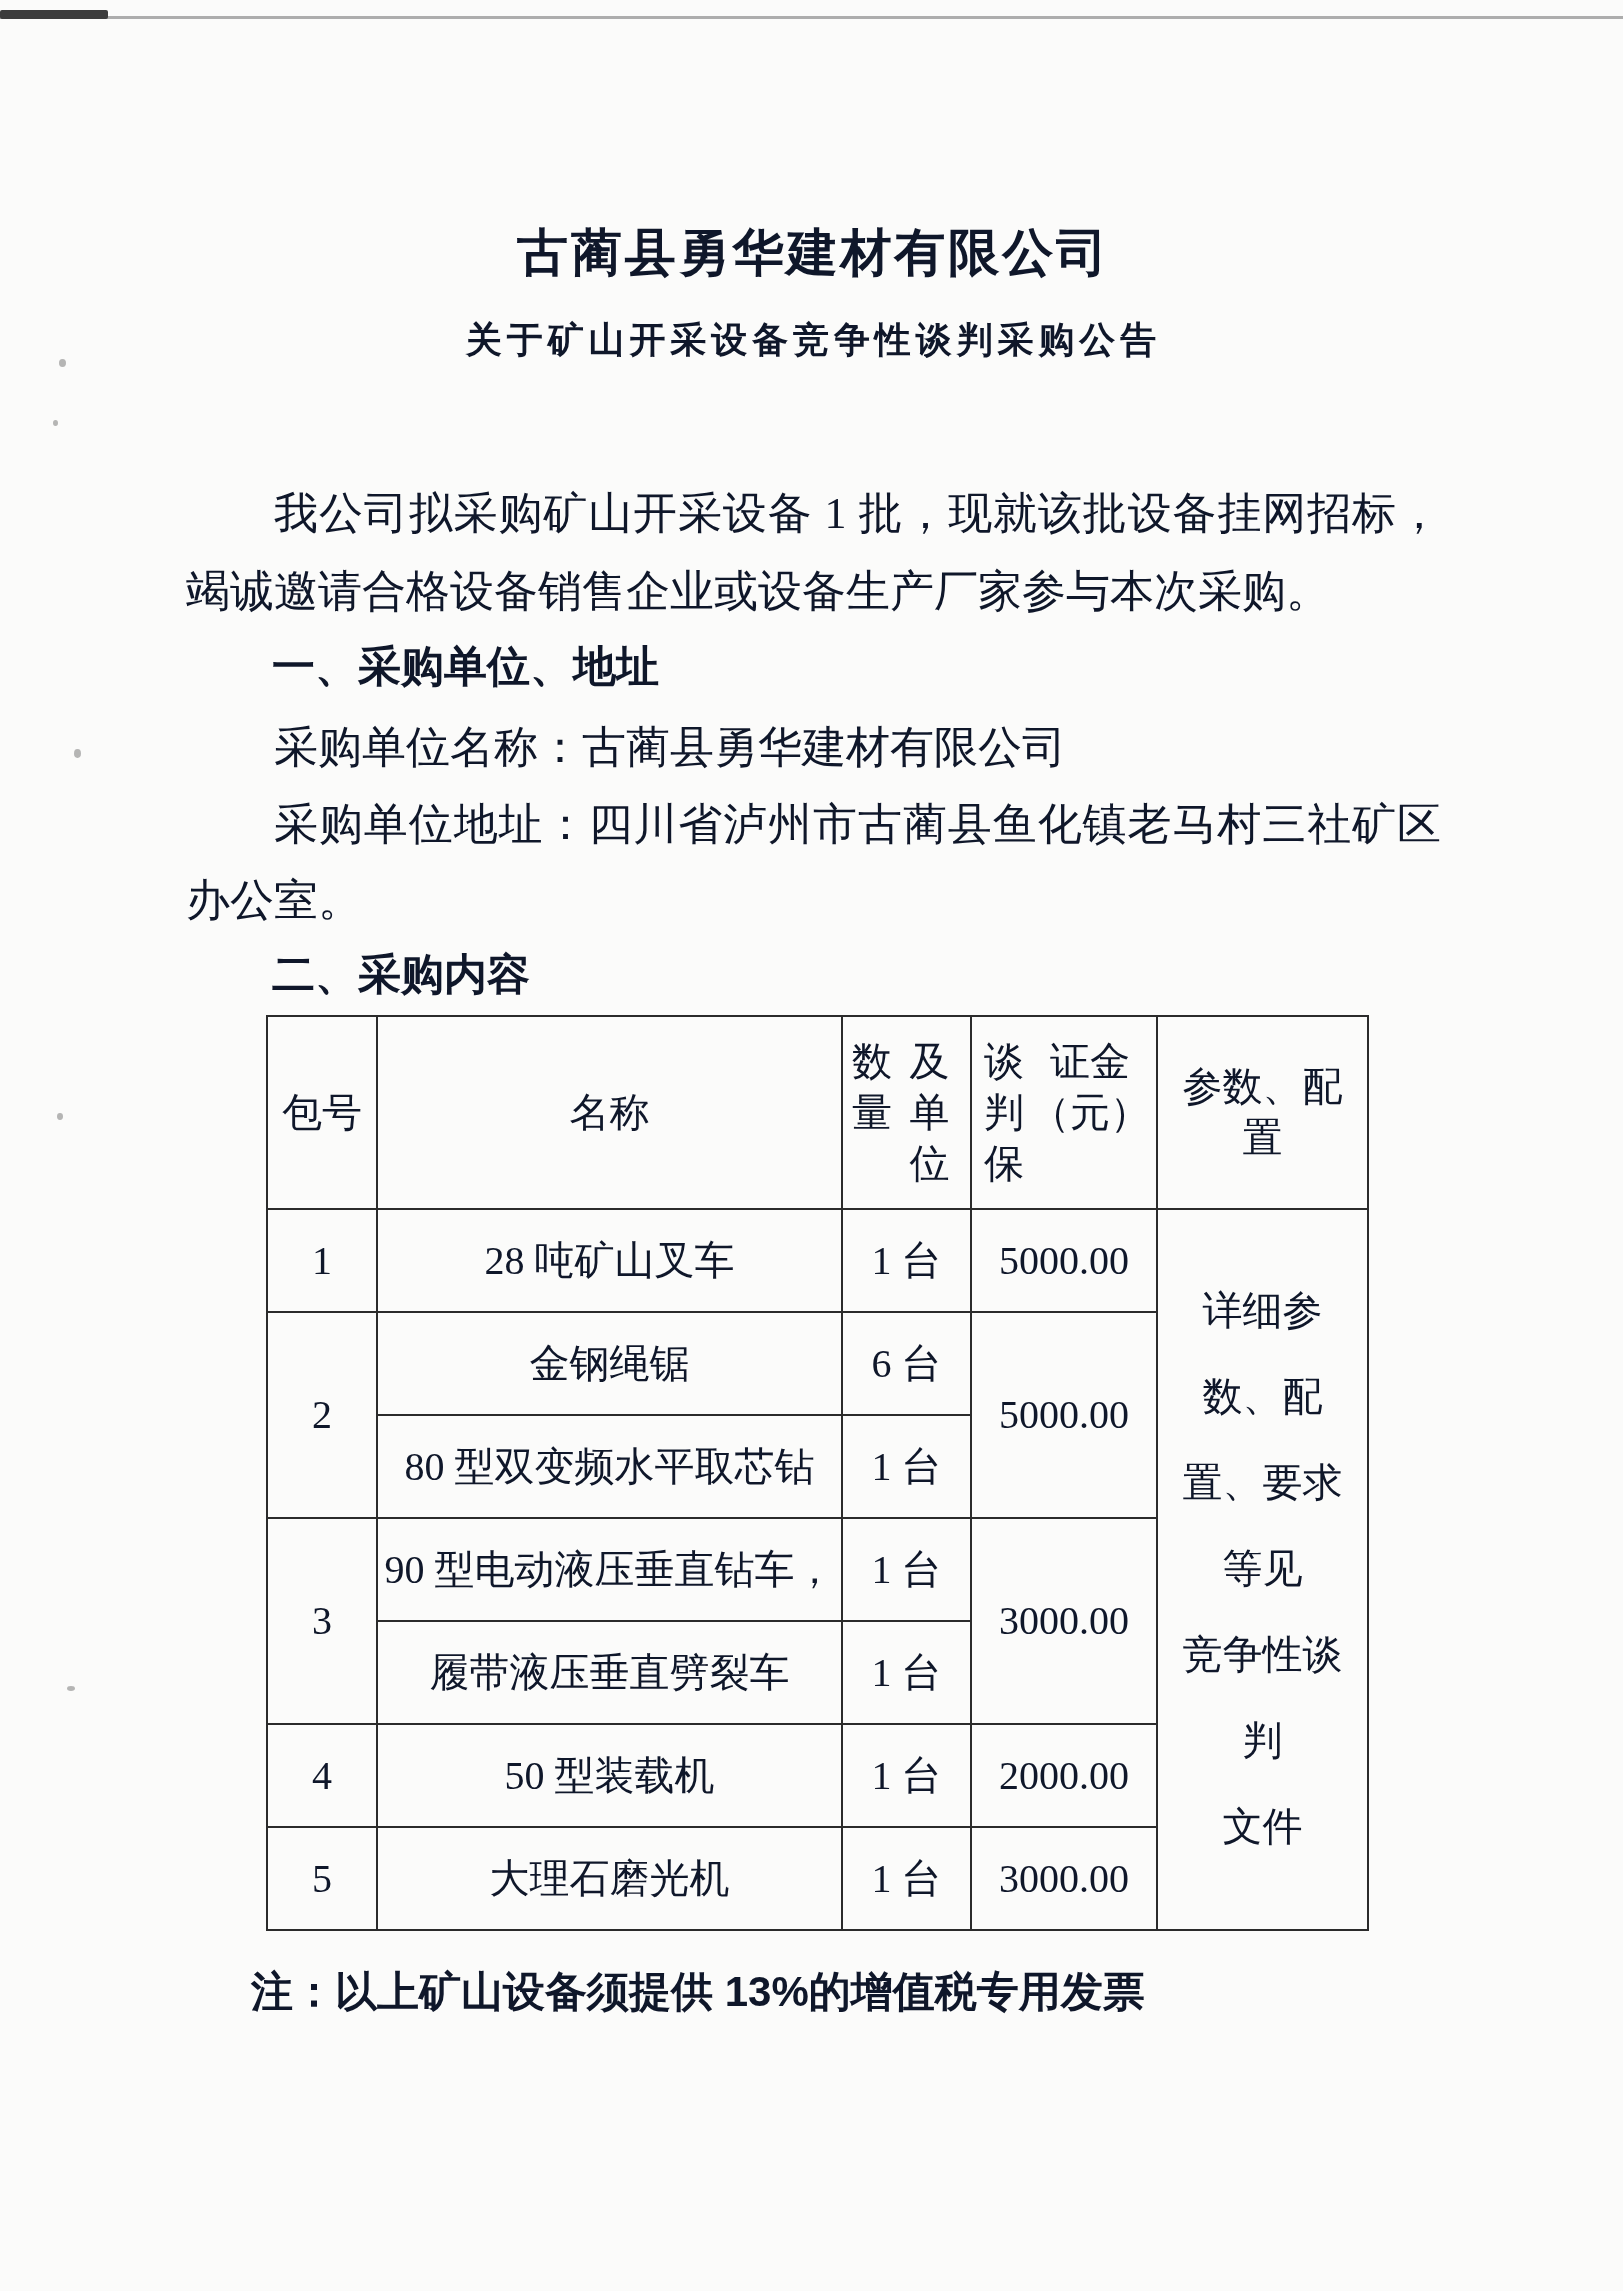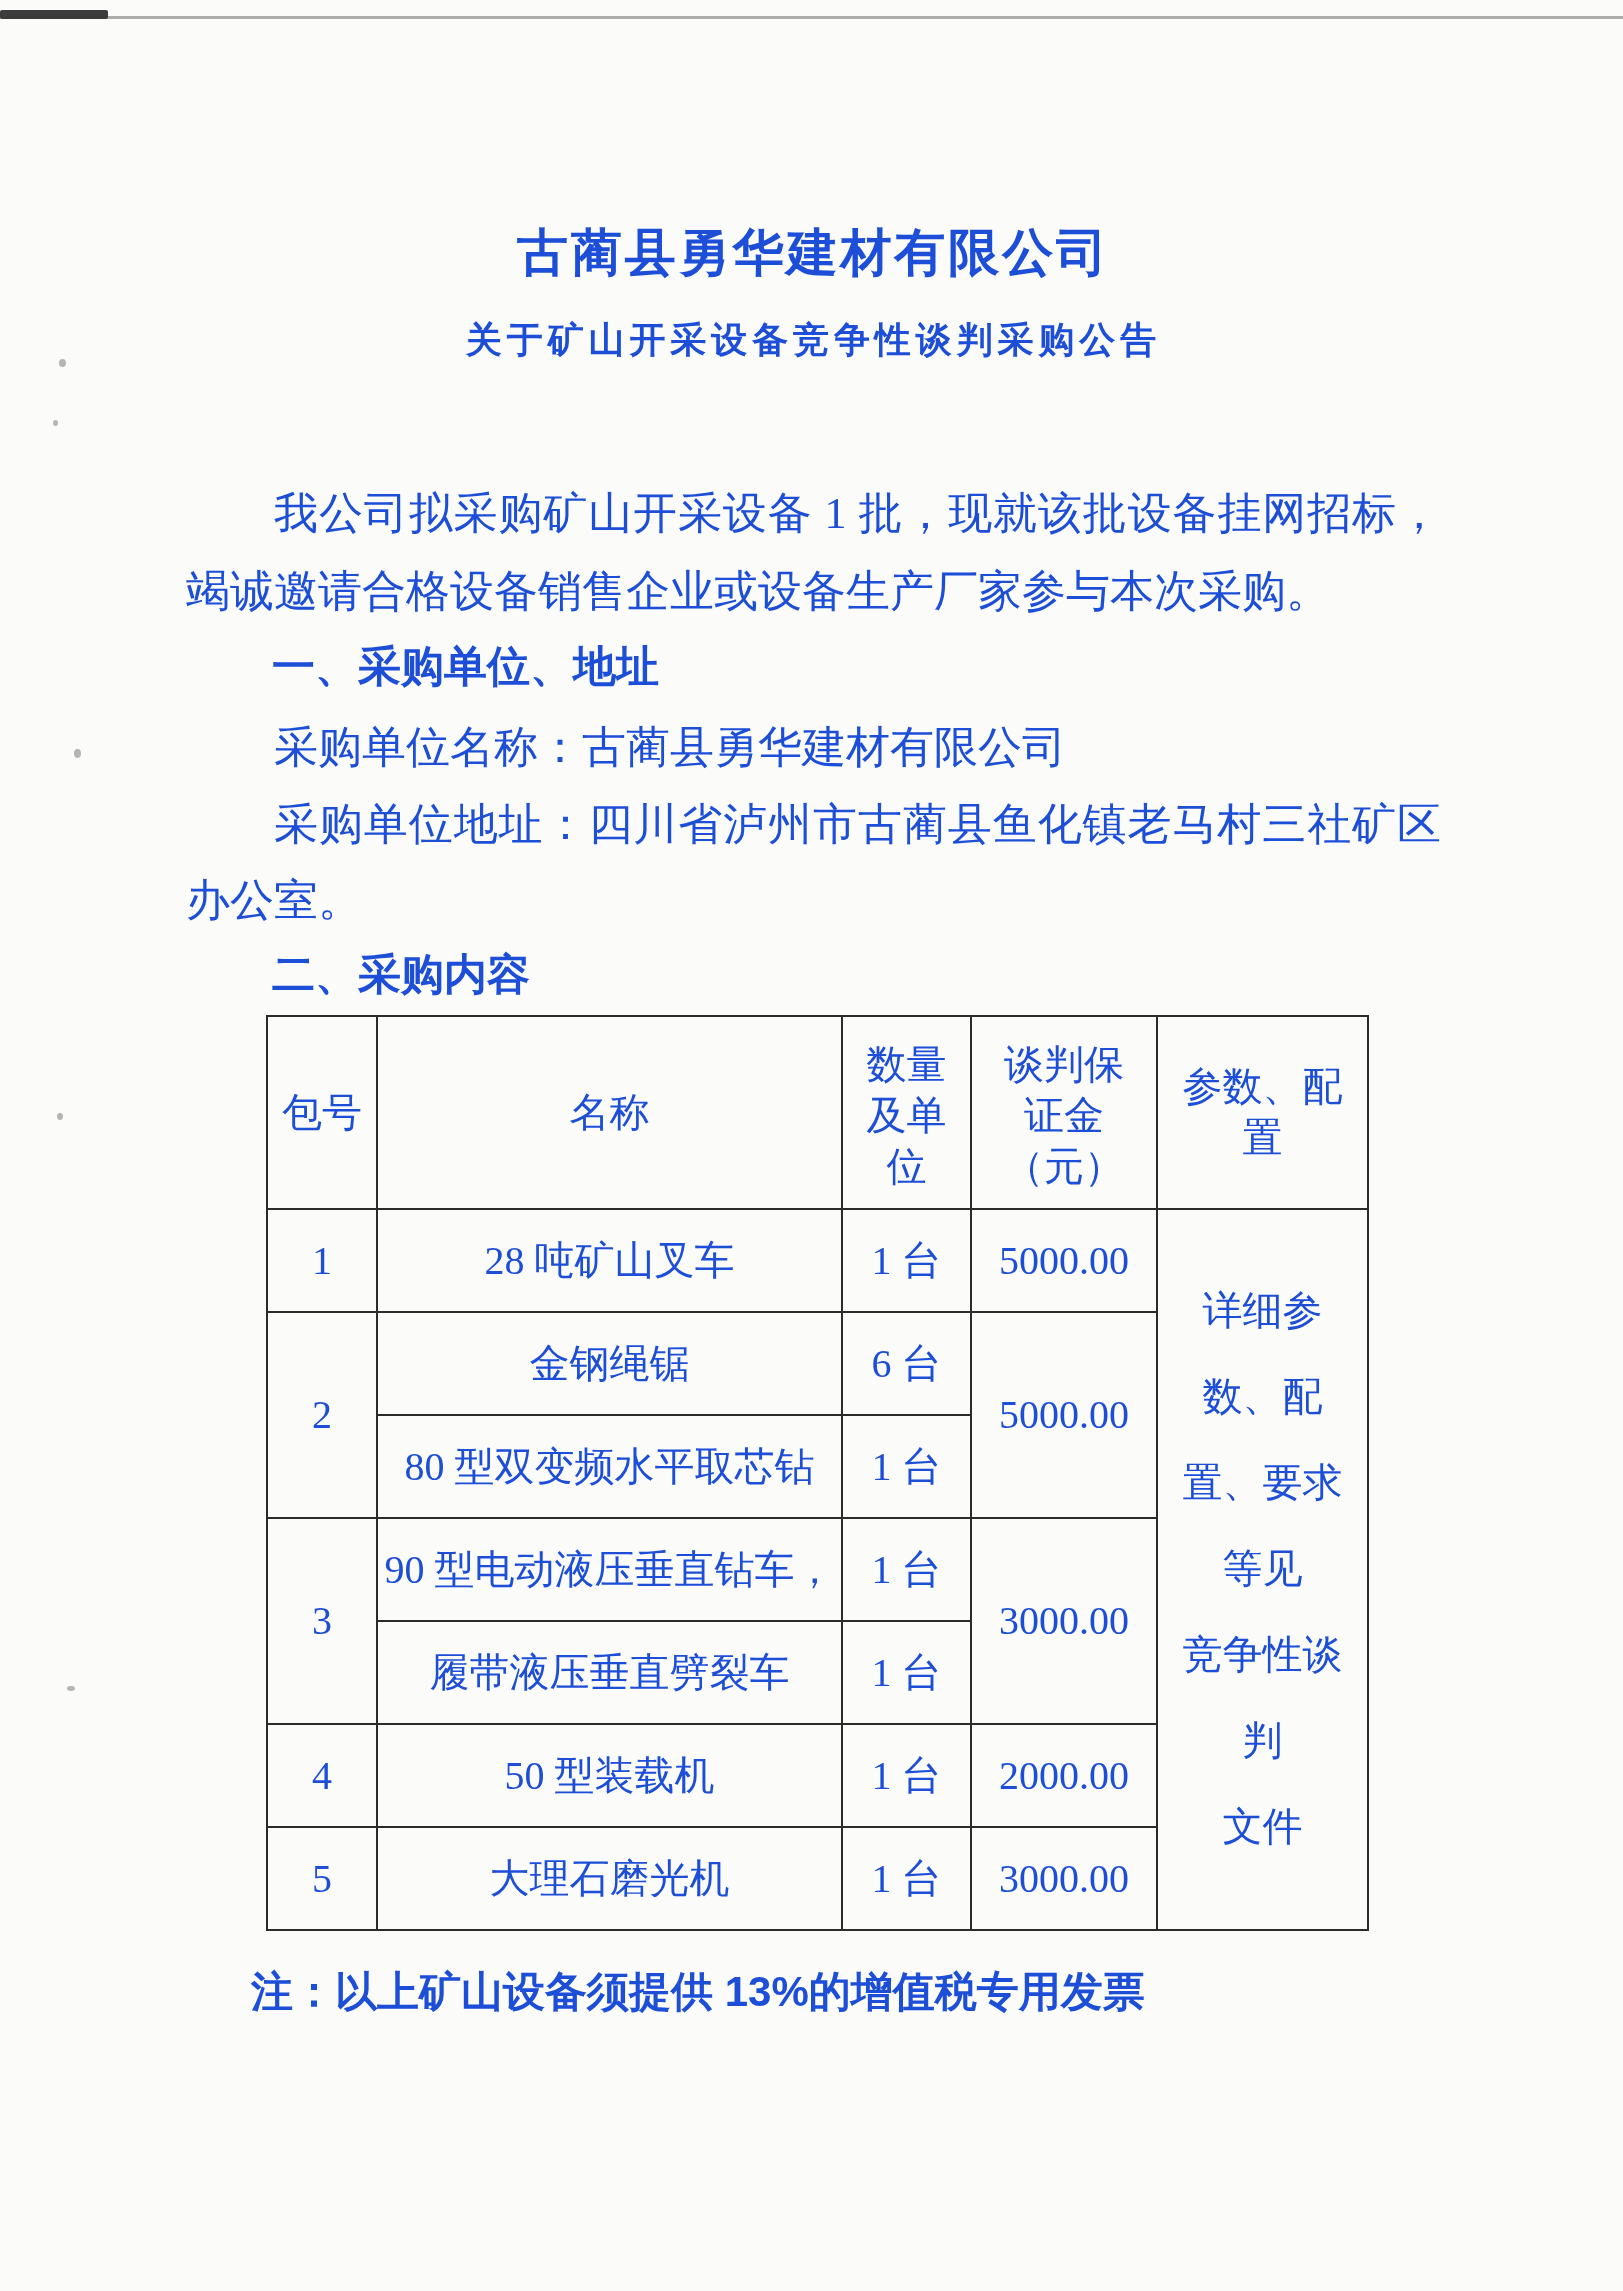--- a/index.html
+++ b/index.html
@@ -1,17 +1,17 @@
 <!DOCTYPE html>
 <html><head>
 <meta charset="utf-8">
 <style>
   html,body{margin:0;padding:0;background:#ffffff;}
   .page{position:relative;width:1623px;height:2292px;background:#fbfbfa;overflow:hidden;
-        font-family:"Liberation Serif", serif;color:#1d4ed8;}
+        font-family:"Liberation Serif", serif;color:#0f172a;}
   
   .scan-top{position:absolute;left:0;top:15.7px;width:1623px;height:2.9px;background:#9a9a9a;opacity:.8;}
   .scan-corner{position:absolute;left:0;top:9.8px;width:108px;height:8.8px;background:#3c3c3c;border-radius:2px;}
   .speck{position:absolute;background:#8f8f8f;border-radius:50%;opacity:.65;}
   .s1{left:59px;top:359px;width:6.9px;height:7.8px;}
   .s2{left:53px;top:420px;width:4.9px;height:5.9px;}
   .s3{left:74px;top:749px;width:6.9px;height:8.8px;}
   .s4{left:57px;top:1113px;width:5.9px;height:6.9px;}
   .s5{left:67px;top:1686px;width:7.8px;height:4.9px;}
 
@@ -27,21 +27,21 @@
       padding-left:2em;}
   .intro{margin-top:101px;}
   .addr{line-height:76px;}
 
   table{border-collapse:collapse;margin-left:80px;margin-top:-2px;table-layout:fixed;
         width:1101px;border:2.9px solid #2b2b2b;}
   td{border:2px solid #2b2b2b;text-align:center;vertical-align:middle;
      font-size:40px;line-height:51px;padding:0 5.9px;overflow:hidden;}
   tr.hdr{height:193px;}
   tr.row{height:103px;}
-  .twoline{display:flex;flex-direction:column;justify-content:space-between;height:147px;padding:3.9px 0;}
+  .twoline{display:flex;flex-direction:row;justify-content:space-between;height:147px;padding:3.9px 0;font-family:Liberation Mono, monospace;}
   .params div{line-height:86px;}
 
   .note{margin-top:29px;font-family:"Liberation Sans", sans-serif;font-weight:700;
         font-size:42px;line-height:63px;padding-left:1.55em;}
 </style>
 </head>
 <body>
 
 <div class="page">
 

